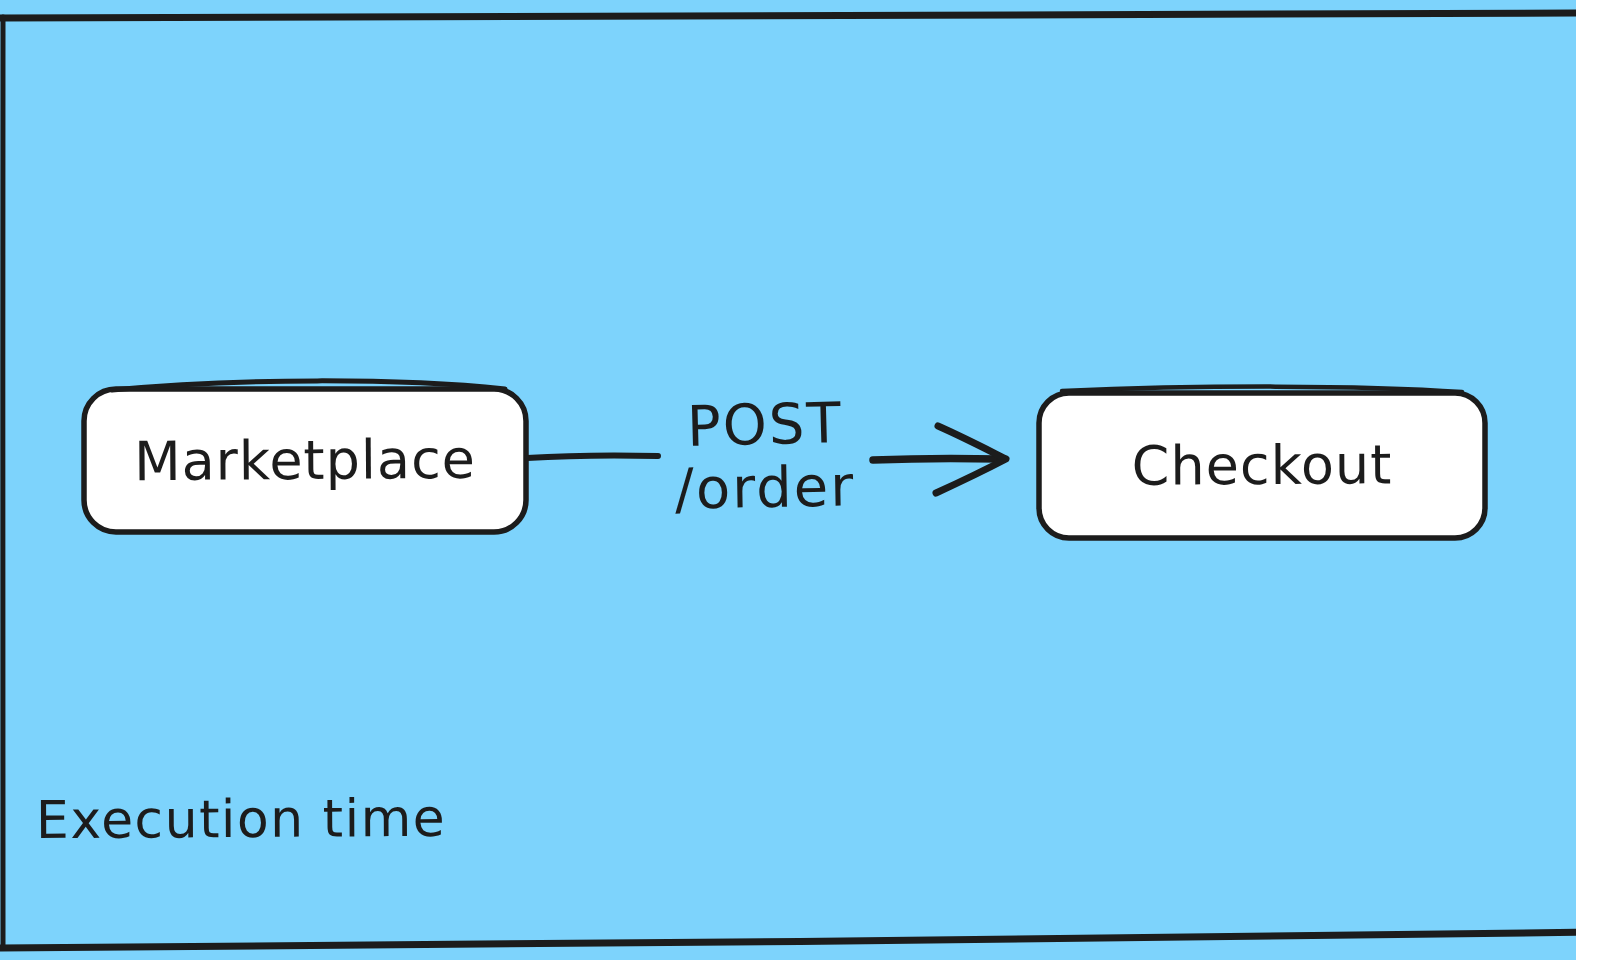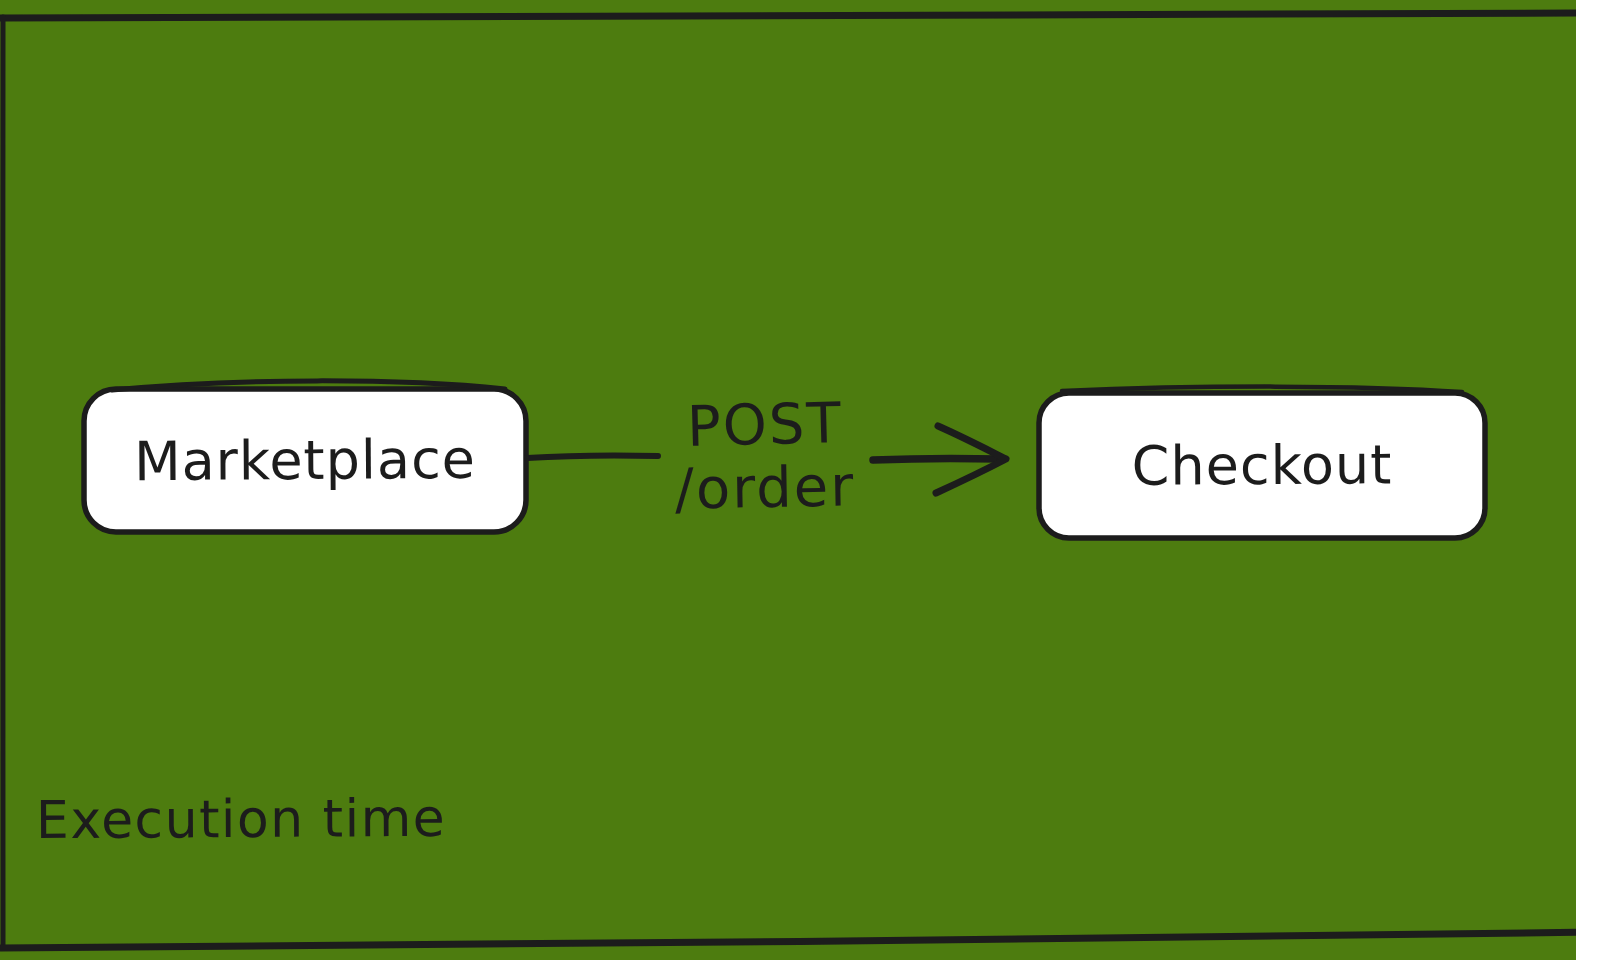--- a/index.html
+++ b/index.html
@@ -4,21 +4,21 @@
 <style>
   html, body {
     margin: 0;
     padding: 0;
     background: #ffffff;
   }
   .canvas {
     position: relative;
     width: 1576px;
     height: 960px;
-    background: #4d7c0f;
+    background: #7dd3fc;
     overflow: hidden;
     font-family: "DejaVu Sans", "Liberation Sans", sans-serif;
     color: #1c1c1c;
   }
   .canvas svg {
     position: absolute;
     left: 0;
     top: 0;
   }
   .node-label {

